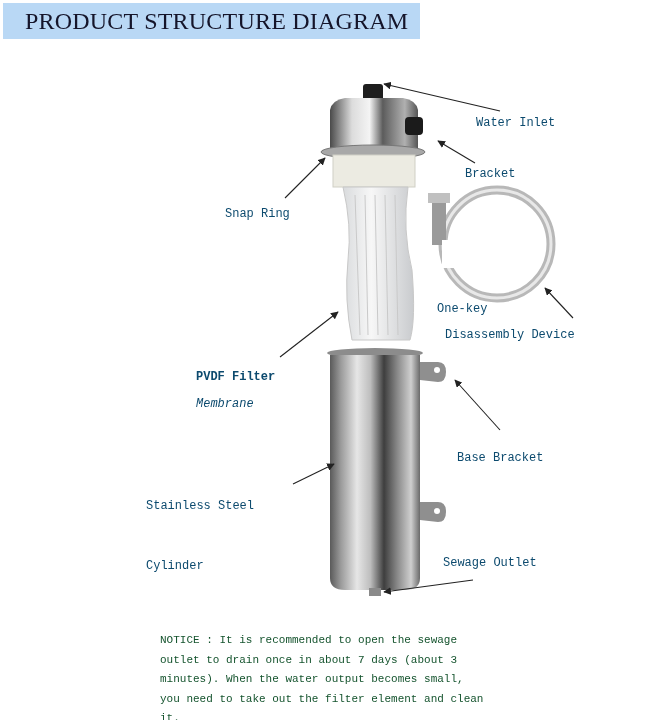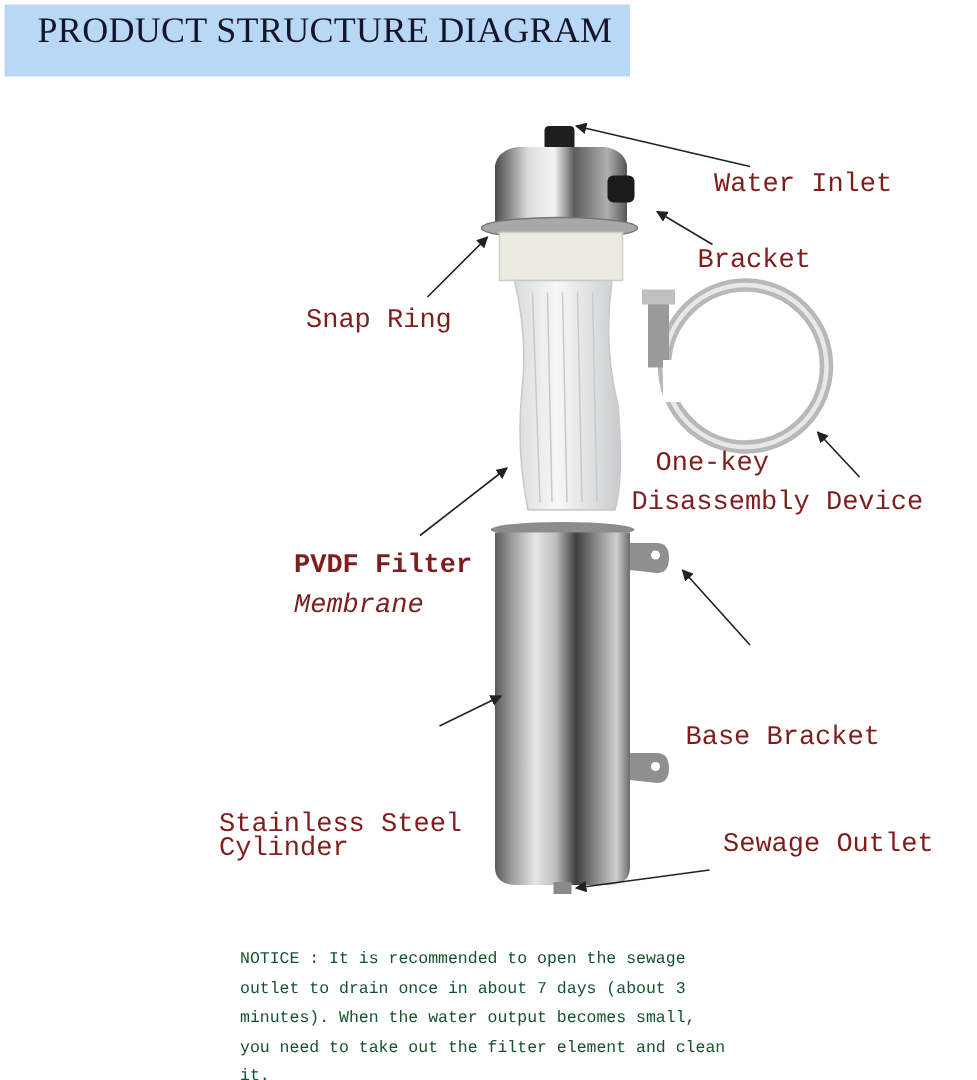--- a/index.html
+++ b/index.html
@@ -1,21 +1,21 @@
 <!DOCTYPE html>
 <html><head>
 <meta charset="utf-8">
 <style>
   html, body { margin:0; padding:0; }
   body { width:651px; height:720px; background:#ffffff; position:relative; overflow:hidden;
          font-family:"Liberation Mono", "DejaVu Sans Mono", monospace; }
-  .header { position:absolute; left:3px; top:3px; width:417px; height:48px; background:#b9d8f5;text-align:center; }
+  .header { position:absolute; left:3px; top:3px; width:417px; height:36px; background:#b9d8f5;text-align:center; }
   .header-title { position:absolute; left:22px; top:5px; font-family:"Liberation Serif", "DejaVu Serif", serif;
                   font-size:24px; color:#15152a; letter-spacing:0.2px; white-space:nowrap; }
-  .label { position:absolute; font-size:18px; color:#7f1d1d; white-space:nowrap; line-height:27px; }
+  .label { position:absolute; font-size:12px; color:#0c4a6e; white-space:nowrap; line-height:27px; }
   .notice { position:absolute; left:160px; top:631px; width:440px; font-size:11px; line-height:19.6px;
             color:#14532d; white-space:pre-wrap; }
   svg.diagram { position:absolute; left:0; top:0; }
 </style>
 </head>
 <body>
 
 <div class="header">
   <div class="header-title">PRODUCT STRUCTURE DIAGRAM</div>
 </div>
@@ -94,27 +94,27 @@
     <line x1="573" y1="318" x2="545" y2="288" marker-end="url(#arrow)"></line>
     <line x1="280" y1="357" x2="338" y2="312" marker-end="url(#arrow)"></line>
     <line x1="500" y1="430" x2="455" y2="380" marker-end="url(#arrow)"></line>
     <line x1="293" y1="484" x2="334" y2="464" marker-end="url(#arrow)"></line>
     <line x1="473" y1="580" x2="384" y2="592" marker-end="url(#arrow)"></line>
   </g>
 </svg>
 
 <div class="label" style="left:476px; top:110px;">Water Inlet</div>
 <div class="label" style="left:465px; top:161px;">Bracket</div>
-<div class="label" style="left:204px; top:201px;">Snap Ring</div>
+<div class="label" style="left:225px; top:201px;">Snap Ring</div>
 <div class="label" style="left:437px; top:296px;text-align:right;">One-key</div>
-<div class="label" style="left:421px; top:322px;">Disassembly Device</div>
+<div class="label" style="left:445px; top:322px;">Disassembly Device</div>
 <div class="label" style="left:196px; top:364px;font-weight:bold;">PVDF Filter</div>
 <div class="label" style="left:196px; top:391px;font-style:italic;">Membrane</div>
-<div class="label" style="left:457px; top:445px;margin-top:34px;">Base Bracket</div>
-<div class="label" style="left:146px; top:493px;margin-top:44px;">Stainless Steel</div>
+<div class="label" style="left:457px; top:445px;">Base Bracket</div>
+<div class="label" style="left:146px; top:493px;">Stainless Steel</div>
 <div class="label" style="left:146px; top:519px;margin-top:34px;">Cylinder</div>
-<div class="label" style="left:443px; top:550px;margin-left:39px;">Sewage Outlet</div>
+<div class="label" style="left:443px; top:550px;">Sewage Outlet</div>
 
 <div class="notice">NOTICE : It is recommended to open the sewage
 outlet to drain once in about 7 days (about 3
 minutes). When the water output becomes small,
 you need to take out the filter element and clean
 it.</div>
 
 </body></html>

